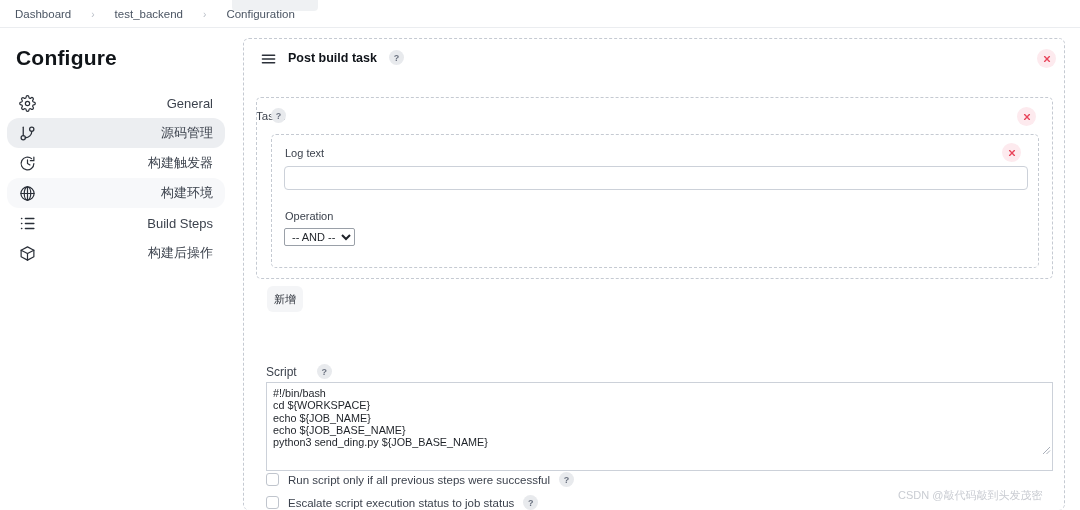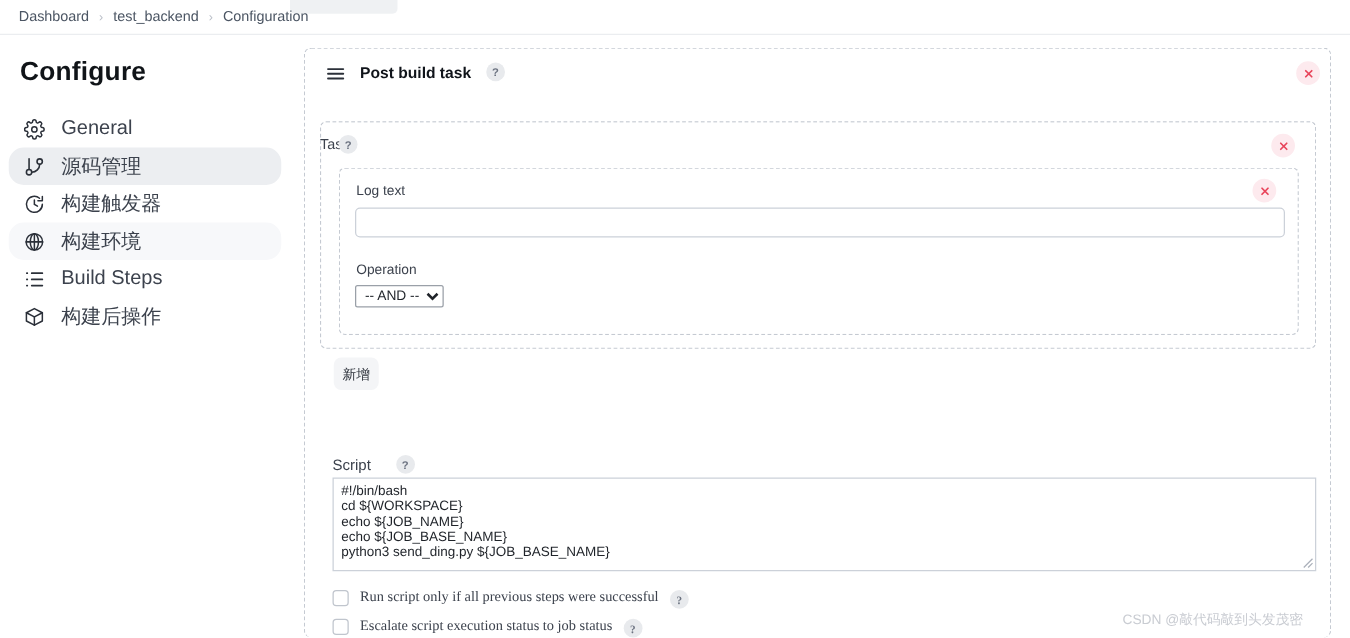--- a/index.html
+++ b/index.html
@@ -16,41 +16,41 @@
     position: absolute; left: 0; top: 0; width: 1080px; height: 28px;
     background: #ffffff;
     border-bottom: 1px solid #ebedf0;
   }
   #topbar-blur {
     position: absolute; left: 232px; top: 0; width: 86px; height: 11px;
     background: #eceef1; border-radius: 0 0 4px 4px; opacity: .85;
   }
   #breadcrumb {
     position: absolute; left: 8px; top: 0; height: 28px;
-    display: flex; align-items: center; gap: 0px;
+    display: flex; align-items: center; gap: 12px;
     font-size: 11.5px; color: #515a6e;
   }
   .crumb { padding: 0 7px; cursor: pointer; color: #4b5563; white-space: nowrap; }
   .crumb-sep { color: #b9bec7; font-size: 10px; padding: 0 1px; }
 
   
   #sidebar {
     position: absolute; left: 0; top: 28px; width: 232px; height: 482px;
     background: #fff; padding: 0;
   }
   #configure-title {
     position: absolute; left: 16px; top: 18px;
     font-size: 21px; font-weight: bold; color: #101418; letter-spacing: .2px;
   }
   #nav { position: absolute; left: 7px; top: 60px; width: 218px; }
   .nav-item {
     display: flex; align-items: center; gap: 13px;
     height: 30px; padding: 0 12px; margin-bottom: 0px;
     border-radius: 7px; cursor: pointer;
-    font-size: 16px; color: #3c424d;
+    font-size: 13px; color: #3c424d; justify-content: space-between;
   }
   .nav-item + .nav-item { margin-top: 0px; border-radius: 12px; }
   .nav-item.sel { background: #eceef1; }
   .nav-item.soft { background: #f7f8fa; }
   .nav-icon { width: 17px; height: 17px; flex: 0 0 17px; display: block; color: #2b3039; }
   .nav-icon svg { display: block; width: 17px; height: 17px; }
 
   
   #panel {
     position: absolute; left: 243px; top: 38px;
@@ -118,33 +118,33 @@
   }
 
   
   #script-label-row {
     position: absolute; left: 22px; top: 325px;
     display: flex; align-items: center; gap: 20px;
   }
   #script-label { font-size: 12px; color: #3c424d; }
   #script-box {
     position: absolute; left: 22px; top: 343px;
-    width: 787px; height: 75px;
+    width: 787px; height: 89px;
     border: 1px solid #ccd1d9; background: #fff;
     font-family: inherit; font-size: 10.8px; line-height: 12.3px;
     color: #1f2329; padding: 4px 6px;
     white-space: pre; overflow: hidden; resize: none; outline: none;
   }
   #resize-grip {
     position: absolute; left: 796px; top: 405px; width: 11px; height: 11px;
     pointer-events: none;
   }
 
   
-  .cbrow { position: absolute; left: 22px; display: flex; gap: 9px; font-family: Liberation Serif, serif; }
+  .cbrow { position: absolute; left: 22px; display: flex; align-items: center; gap: 9px; }
   #cb-row-1 { top: 433px; }
   #cb-row-2 { top: 456px; }
   .cbox {
     width: 13px; height: 13px; border: 1px solid #c0c5cd; border-radius: 3px;
     background: #fff; cursor: pointer; flex: 0 0 13px;
   }
   .cblabel { font-size: 11.5px; color: #3c424d; }
 
   
   #watermark {

